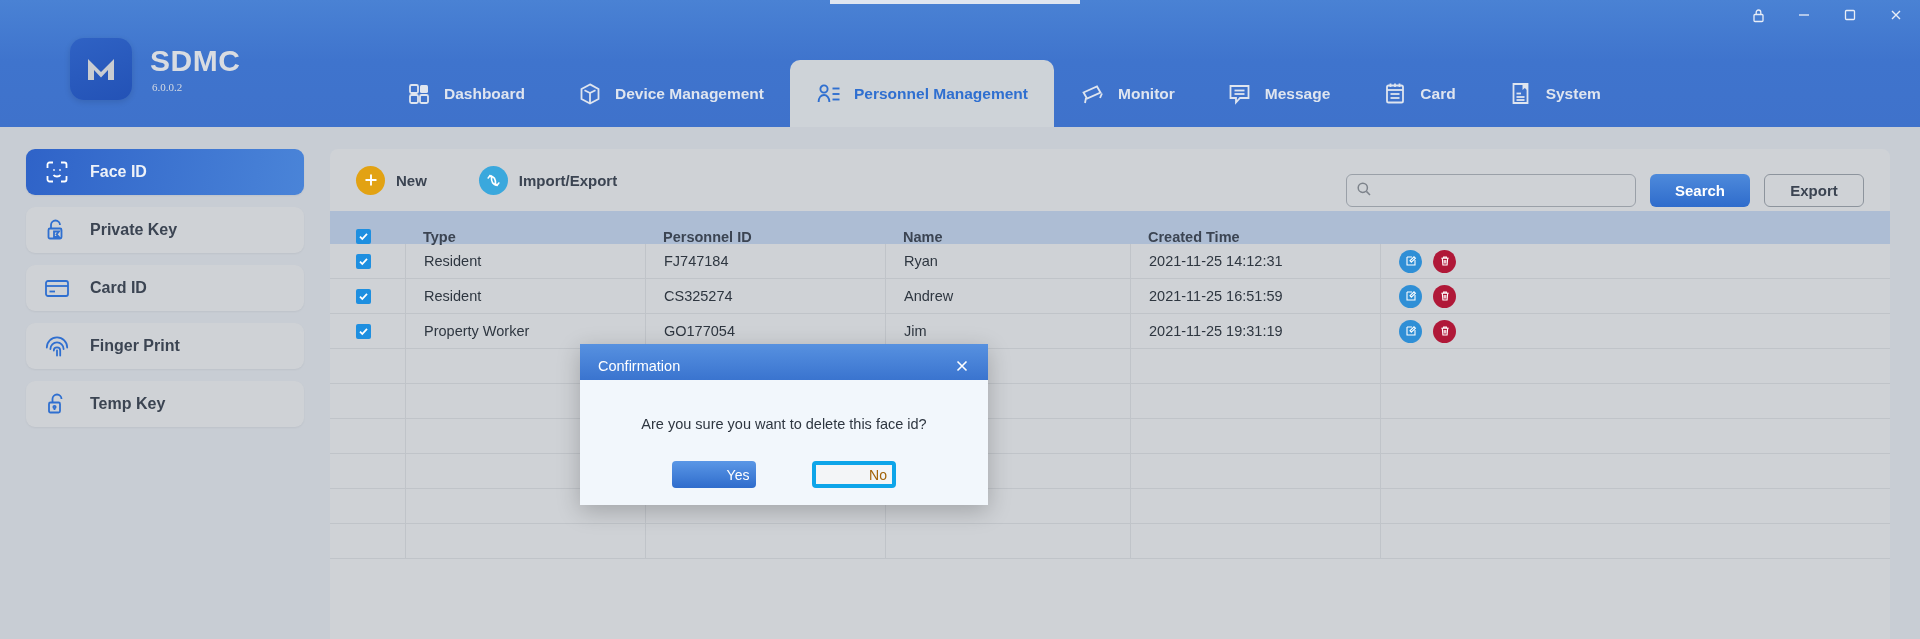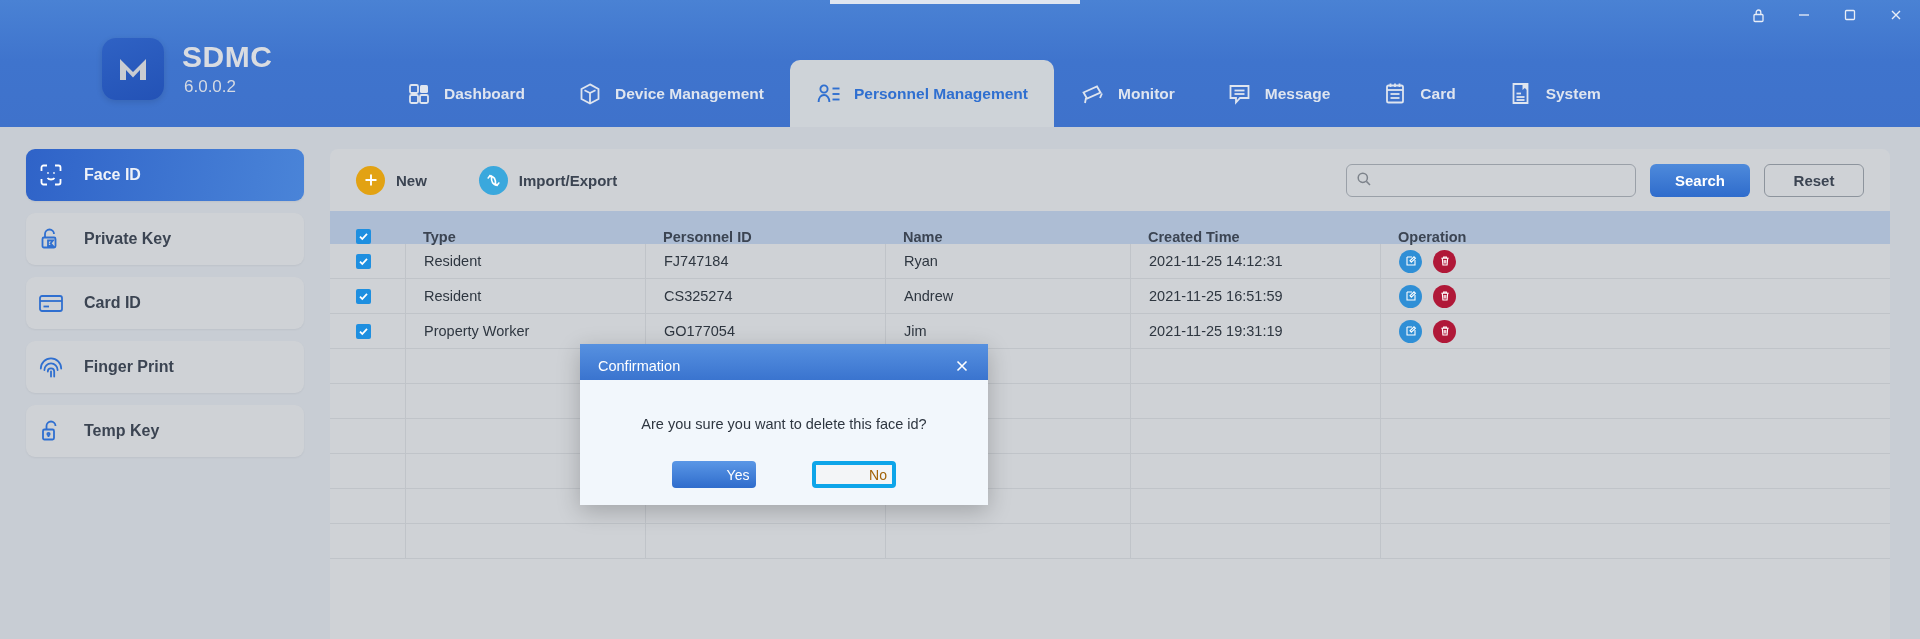--- a/index.html
+++ b/index.html
@@ -28,31 +28,31 @@
   
   .header {
     position: absolute; top: 0; left: 0; width: 1920px; height: 127px;
     background: linear-gradient(180deg, #4a82d4 0%, #3f74cd 48%, #3f72cb 100%);
     overflow: hidden;
   }
   .header::after {
     content: ""; position: absolute; left: 830px; top: 0;
     width: 250px; height: 4px; background: #f0f1f3; opacity: .9;
   }
-  .brand { position: absolute; left: 70px; top: 38px; display: flex; align-items: center; gap: 18px; margin-left: 32px; }
+  .brand { position: absolute; left: 70px; top: 38px; display: flex; align-items: center; gap: 18px; }
   .logo-box {
     width: 62px; height: 62px; border-radius: 14px;
     background: linear-gradient(160deg, #2f62c4 0%, #2352b6 100%);
     display: flex; align-items: center; justify-content: center;
     box-shadow: 0 2px 6px rgba(0,0,0,.12);
   }
   .logo-box svg { display: block; }
   .brand-text { display: flex; flex-direction: column; justify-content: center; }
   .brand-name { font-size: 30px; font-weight: bold; color: #d9dce1; letter-spacing: .5px; line-height: 1.05; }
-  .brand-ver { font-size: 17px; color: #d5dae3; margin-top: 5px; margin-left: 2px; }
+  .brand-ver { font-size: 11px; color: #d5dae3; margin-top: 5px; margin-left: 2px; font-family: Liberation Serif, serif; }
 
   .nav { position: absolute; left: 380px; top: 60px; display: flex; align-items: flex-end; height: 67px; }
   .nav-item {
     display: flex; align-items: center; gap: 12px;
     height: 67px; padding: 0 26px;
     color: #dfe5ef; font-size: 15.5px; font-weight: bold;
     cursor: pointer; white-space: nowrap;
     border-radius: 10px 10px 0 0;
   }
   .nav-item .nav-ico { display: flex; align-items: center; justify-content: center; width: 26px; height: 26px; }
@@ -60,23 +60,23 @@
   .nav-item.active .nav-ico svg { stroke: #2f6fd0; }
   .nav-item .nav-ico svg { stroke: #dfe5ef; }
 
   
   .body-area { position: absolute; top: 127px; left: 0; width: 1920px; height: 512px; background: #c8cdd4; }
 
   
   .sidebar { position: absolute; left: 0; top: 0; width: 330px; height: 512px; padding: 22px 26px 0 26px; }
   .side-item {
     display: flex; align-items: center; gap: 18px;
-    height: 52px; border-radius: 9px;
+    height: 46px; border-radius: 9px;
     background: #cfd2d6; color: #3b4452;
-    font-size: 16px; font-weight: bold; padding-left: 10px;
+    font-size: 16px; font-weight: bold; padding-left: 16px;
     margin-bottom: 12px; cursor: pointer;
     box-shadow: 0 1px 2px rgba(0,0,0,.05);
   }
   .side-item .side-ico { width: 30px; height: 30px; display: flex; align-items: center; justify-content: center; }
   .side-item .side-ico svg { stroke: #2f6fd0; }
   .side-item.active {
     background: linear-gradient(100deg, #2f63c8 0%, #4a84d8 100%);
     color: #eef2f8;
   }
   .side-item.active .side-ico svg { stroke: #ffffff; }
@@ -88,21 +88,21 @@
     background: #cfd2d6; border-radius: 8px 8px 0 0;
     overflow: hidden;
   }
   .toolbar { height: 62px; display: flex; padding: 0 26px; position: relative; }
   .tb-action { display: flex; align-items: center; gap: 11px; cursor: pointer; margin-right: 52px; }
   .tb-circle { width: 29px; height: 29px; border-radius: 50%; display: flex; align-items: center; justify-content: center; }
   .tb-circle.new { background: #e2a213; }
   .tb-circle.imp { background: #3aa8dd; }
   .tb-label { font-size: 15px; color: #3b4452; font-weight: bold; }
 
-  .search-wrap { position: absolute; right: 26px; top: 15px; display: flex; align-items: center; gap: 14px; }
+  .search-wrap { position: absolute; right: 26px; top: 25px; display: flex; align-items: center; gap: 14px; }
   .search-box {
     width: 290px; height: 33px; border-radius: 6px;
     border: 1px solid #9aa0a8; background: #cfd2d6;
     display: flex; align-items: center; padding: 0 9px; gap: 7px;
   }
   .search-box input {
     border: none; outline: none; background: transparent;
     font-size: 14px; color: #3b4452; width: 240px;
     font-family: "Liberation Sans", sans-serif;
   }
@@ -376,38 +376,37 @@
           <div class="search-box">
             <span>
               <svg width="16" height="16" viewBox="0 0 16 16" fill="none" stroke="#7d838b" stroke-width="1.5">
                   <circle cx="6.8" cy="6.8" r="4.6"></circle>
                   <path d="M10.4 10.4 L14 14"></path>
                 </svg>
             </span>
             <input type="text" value="" placeholder="" style="">
           </div>
           <div class="btn primary">Search</div>
-          <div class="btn ghost">Reset</div>
+          <div class="btn ghost">Export</div>
         </div>
       </div>
 
       <div class="table">
         <div class="trow head">
           <div class="cell c-chk">
             <span class="chk">
               <svg width="11" height="11" viewBox="0 0 11 11" stroke="#fff" stroke-width="1.8" fill="none">
                   <path d="M2 5.6 L4.3 8 L9 2.8"></path>
                 </svg>
             </span>
           </div>
           <div class="cell c-type">Type</div>
           <div class="cell c-pid">Personnel ID</div>
           <div class="cell c-name">Name</div>
           <div class="cell c-time">Created Time</div>
-          <div class="cell c-op">Operation</div>
         </div>
 
         <div class="trow">
           <div class="cell c-chk">
             <span class="chk">
               <svg width="11" height="11" viewBox="0 0 11 11" stroke="#fff" stroke-width="1.8" fill="none">
                   <path d="M2 5.6 L4.3 8 L9 2.8"></path>
                 </svg>
             </span>
           </div>

